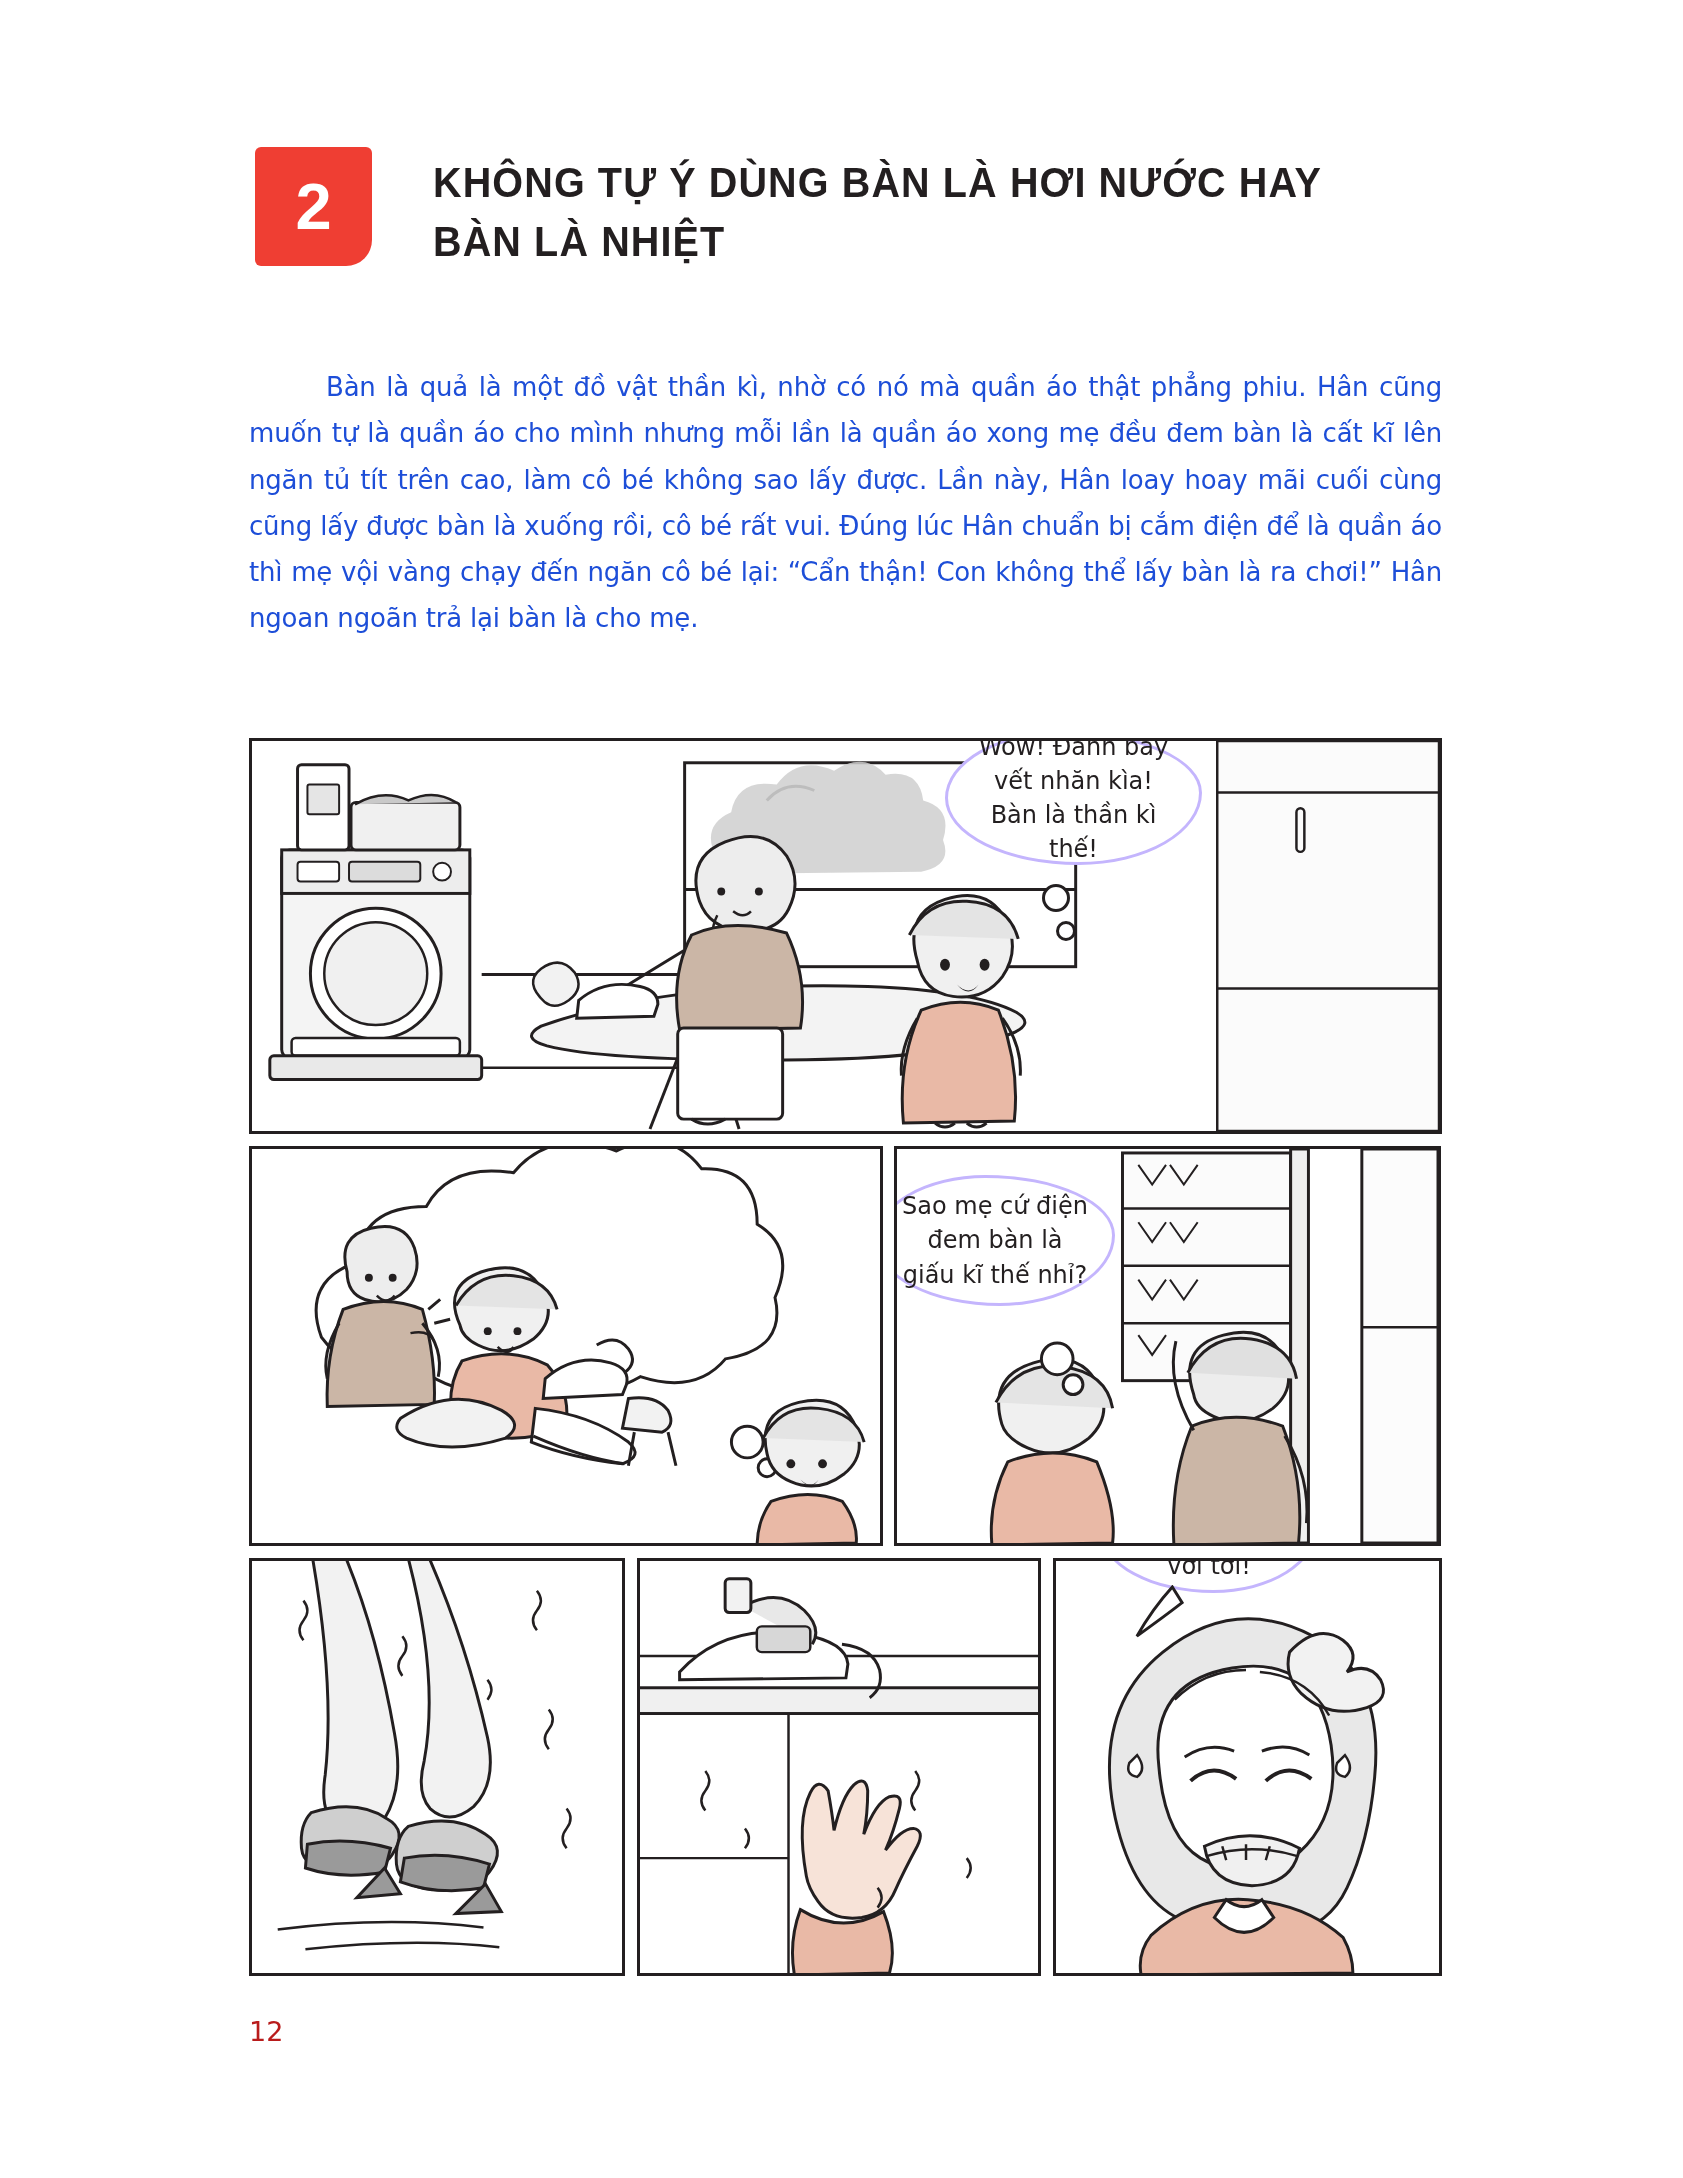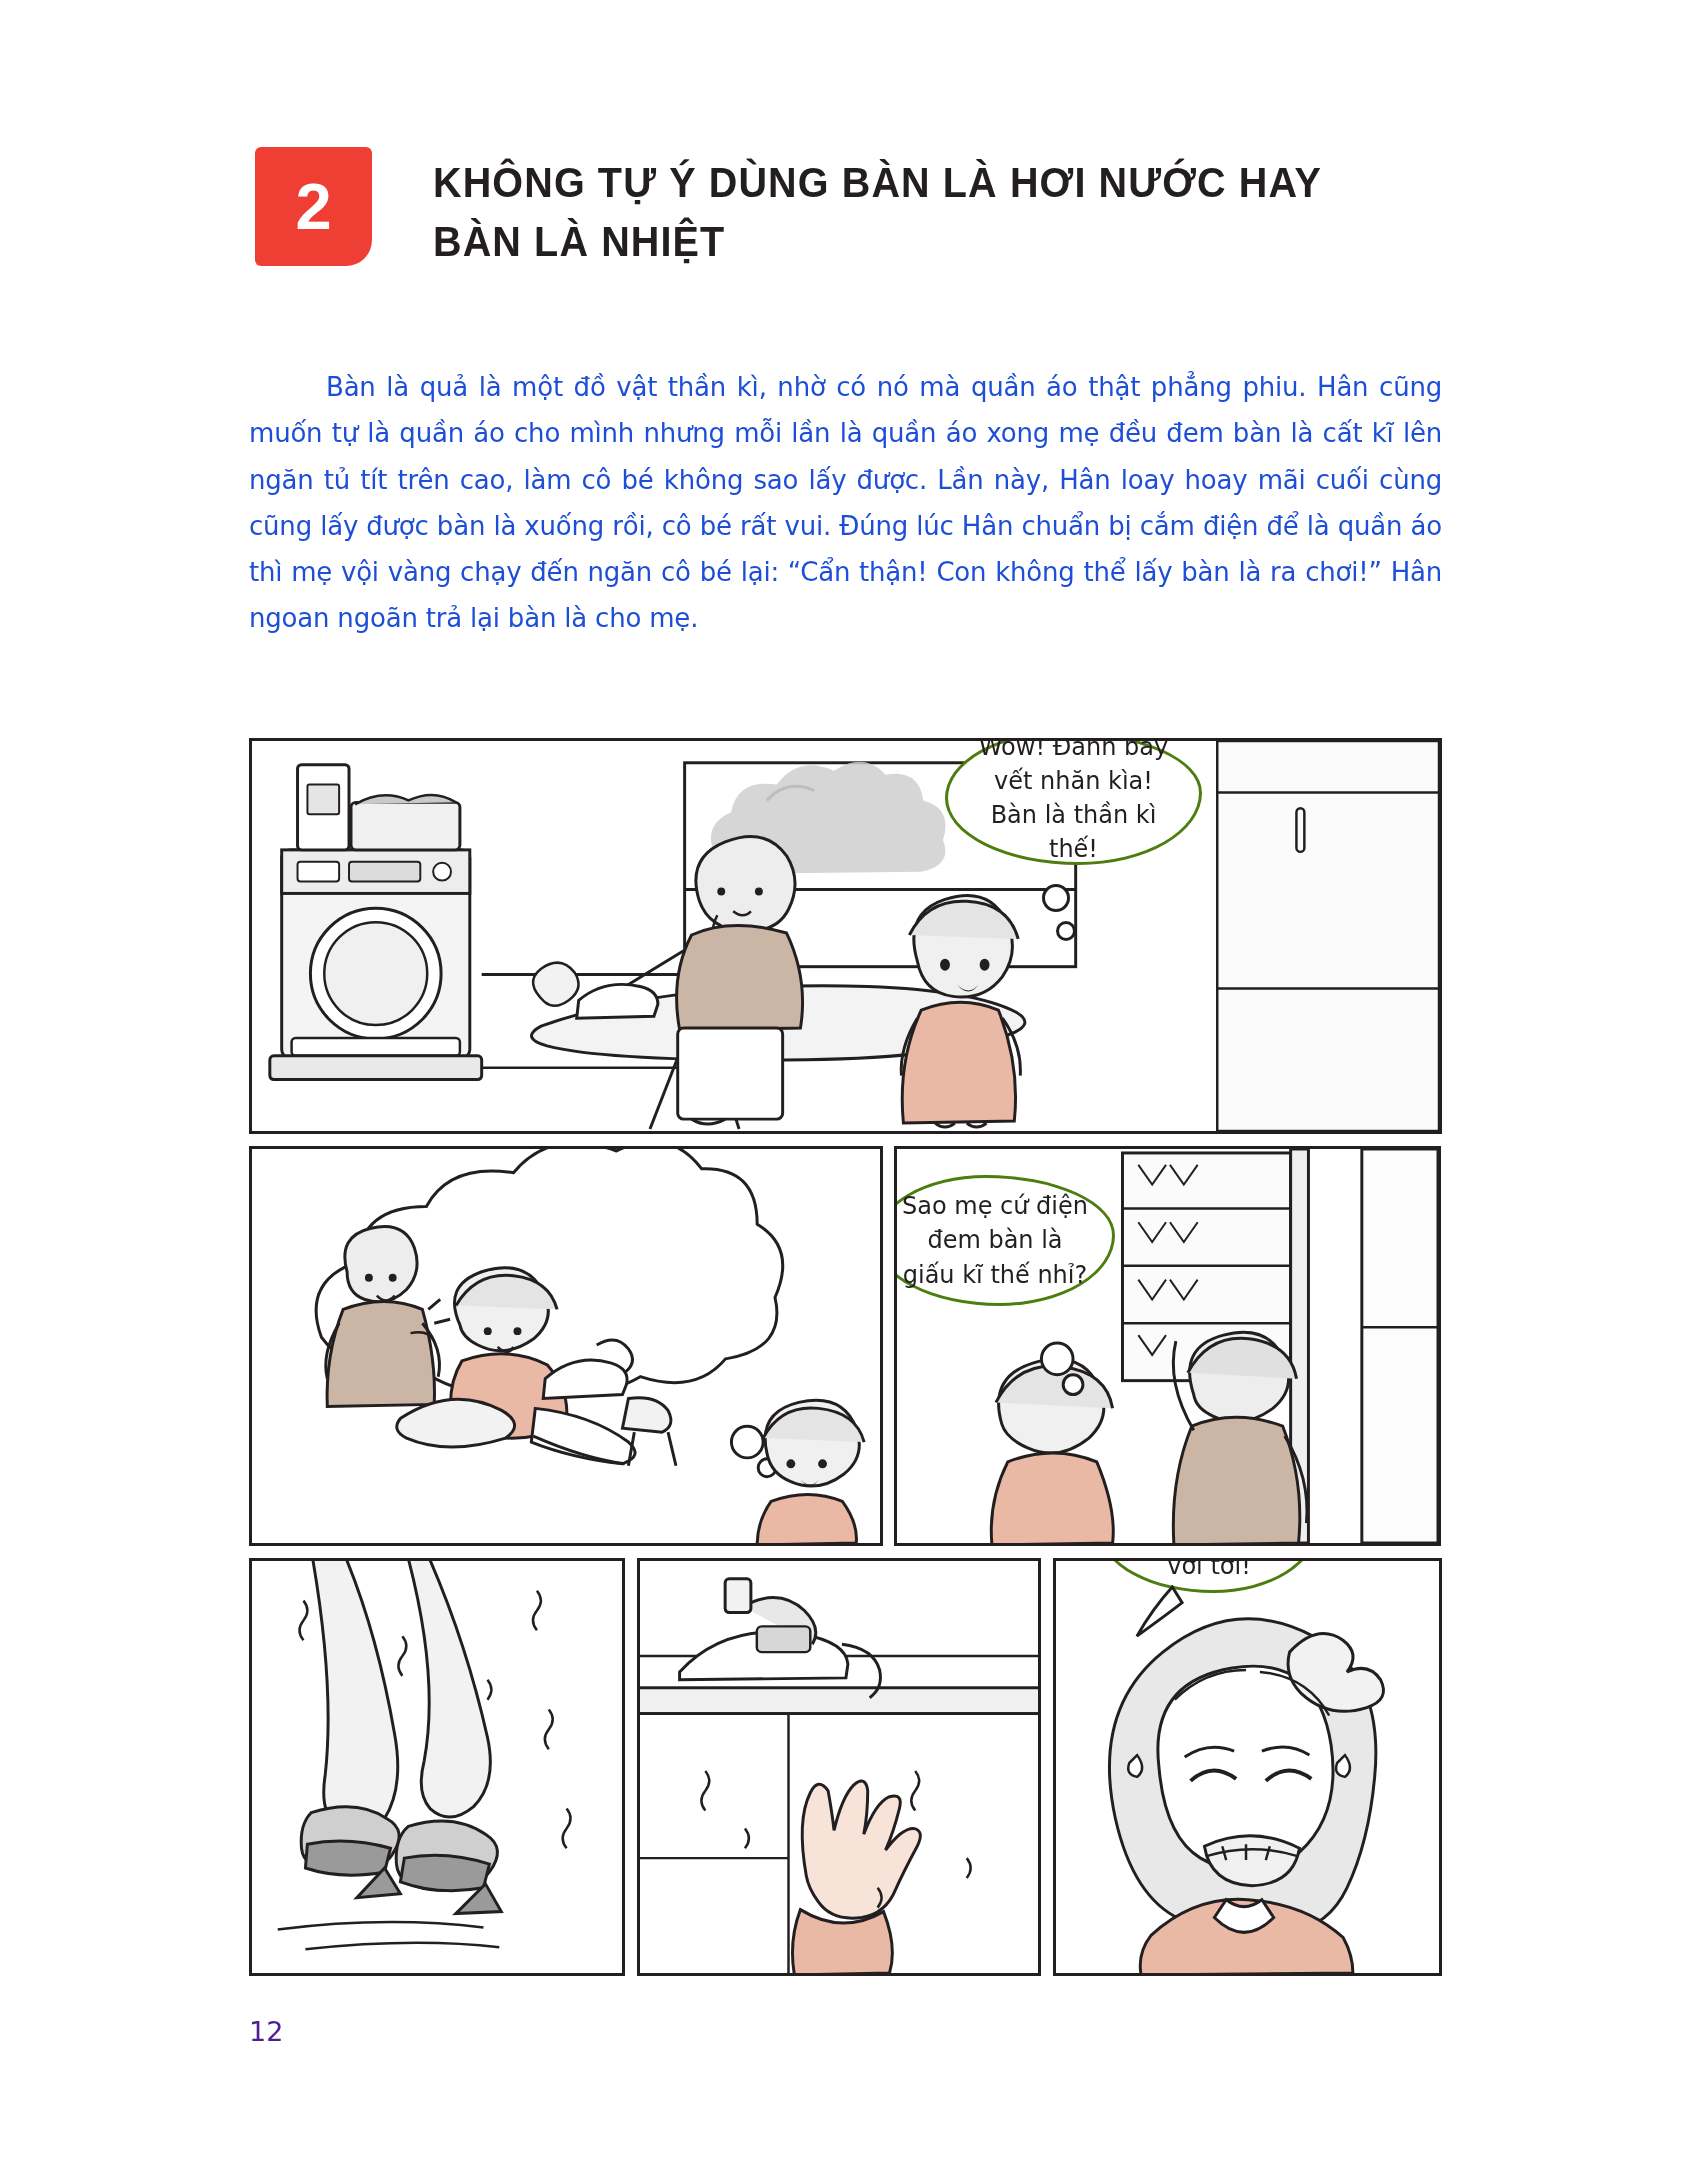--- a/index.html
+++ b/index.html
@@ -95,21 +95,21 @@
   .p4 { left: 0; top: 820px; width: 376px; height: 418px; }
   .p5 { left: 388px; top: 820px; width: 404px; height: 418px; }
   .p6 { left: 804px; top: 820px; width: 389px; height: 418px; }
 
   .art { position: absolute; left: 0; top: 0; width: 100%; height: 100%; }
 
   
   .bubble {
     position: absolute;
     background: #ffffff;
-    border: 3px solid #4d7c0f;
+    border: 3px solid #c4b5fd;
     border-radius: 50% / 42%;
     display: flex;
     align-items: center;
     justify-content: center;
     text-align: center;
     font-size: 24px;
     line-height: 1.42;
     padding: 14px 20px;
     box-sizing: border-box;
     font-family: "DejaVu Sans", sans-serif;
@@ -130,21 +130,21 @@
     position: absolute;
     z-index: 6;
   }
 
   
   .page-number {
     position: absolute;
     left: 249px;
     top: 2016px;
     font-size: 27px;
-    color: #4c1d95;
+    color: #b91c1c;
     font-family: "DejaVu Sans", sans-serif;
   }
 </style>
 </head>
 <body>
 
 <div class="page">
 
   <div class="header">
     <div class="chapter-badge">2</div>

